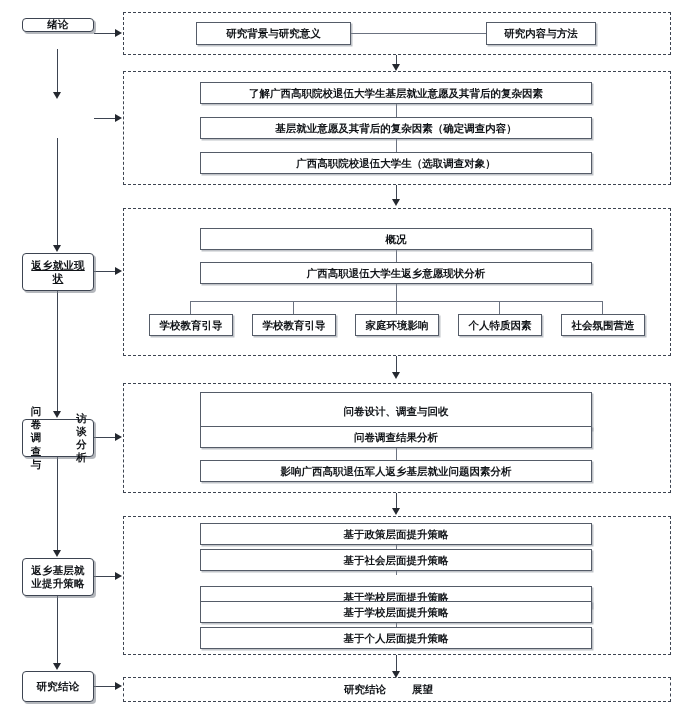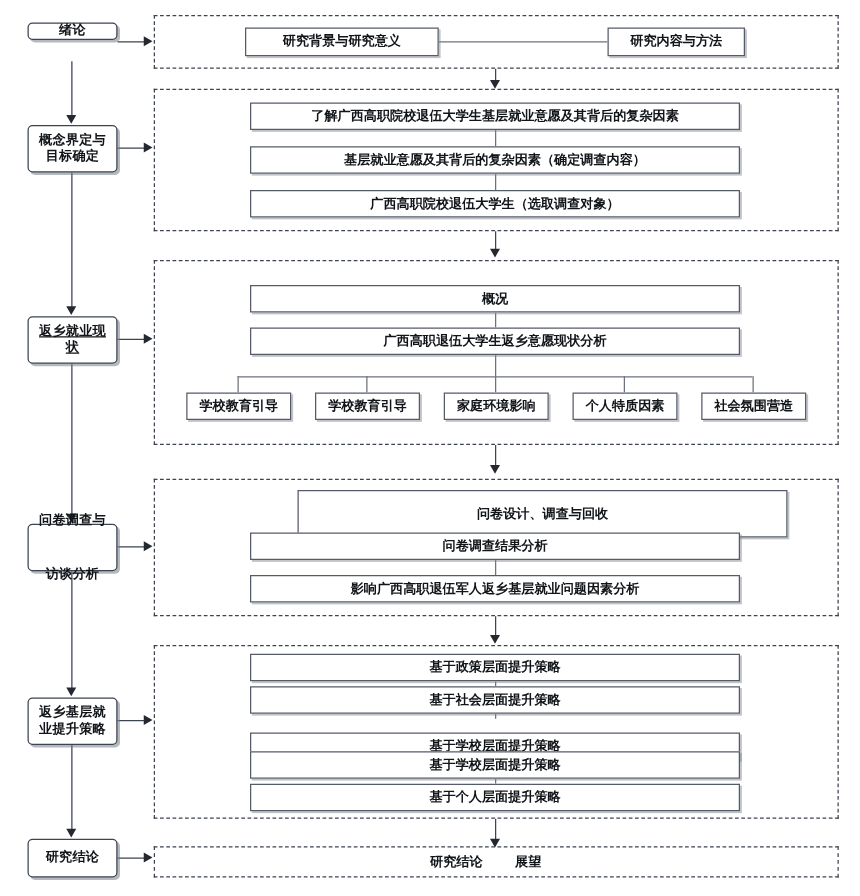--- a/index.html
+++ b/index.html
@@ -123,31 +123,27 @@
 </style>
 </head>
 <body>
 
 <div id="canvas">
 
   <div class="stage" style="left:22px; top:18px; width:72px; height:14px;">
     <span>绪论</span>
   </div>
 
-  <div class="stage" style="left:22px; top:100px; width:72px; height:38px; flex-direction:column;">
-    <span>概念界定与</span>
-    <span>目标确定</span>
-  </div>
 
   <div class="stage" style="left:22px; top:253px; width:72px; height:38px; flex-direction:column;text-decoration:underline;">
     <span>返乡就业现</span>
     <span>状</span>
   </div>
 
-  <div class="stage" style="left:22px; top:419px; width:72px; height:38px; flex-direction:column;gap:29px;">
+  <div class="stage" style="left:22px; top:419px; width:72px; height:38px; gap:29px;">
     <span>问卷调查与</span>
     <span>访谈分析</span>
   </div>
 
   <div class="stage" style="left:22px; top:558px; width:72px; height:38px; flex-direction:column;">
     <span>返乡基层就</span>
     <span>业提升策略</span>
   </div>
 
   <div class="stage" style="left:22px; top:671px; width:72px; height:31px;">
@@ -227,21 +223,21 @@
   <div class="node" style="left:252px; top:314px; width:84px; height:22px;">学校教育引导</div>
   <div class="node" style="left:355px; top:314px; width:84px; height:22px;">家庭环境影响</div>
   <div class="node" style="left:458px; top:314px; width:84px; height:22px;">个人特质因素</div>
   <div class="node" style="left:561px; top:314px; width:84px; height:22px;">社会氛围营造</div>
 
   <div class="vline" style="left:396px; top:356px; height:19px;"></div>
   <div class="arrow-down" style="left:392px; top:372px;"></div>
 
   <div class="group" style="left:123px; top:383px; width:548px; height:110px;"></div>
 
-  <div class="node" style="left:200px; top:392px; width:392px; height:38px;margin-left:38px;">问卷设计、调查与回收</div>
+  <div class="node" style="left:200px; top:392px; width:392px; height:38px;">问卷设计、调查与回收</div>
   <div class="node" style="left:200px; top:426px; width:392px; height:22px;">问卷调查结果分析</div>
   <div class="node" style="left:200px; top:460px; width:392px; height:22px;">影响广西高职退伍军人返乡基层就业问题因素分析</div>
 
   <div class="vline-thin" style="left:396px; top:414px; height:12px;"></div>
   <div class="vline-thin" style="left:396px; top:448px; height:12px;"></div>
 
   <div class="vline" style="left:396px; top:493px; height:16px;"></div>
   <div class="arrow-down" style="left:392px; top:508px;"></div>
 
   <div class="group" style="left:123px; top:516px; width:548px; height:139px;"></div>

